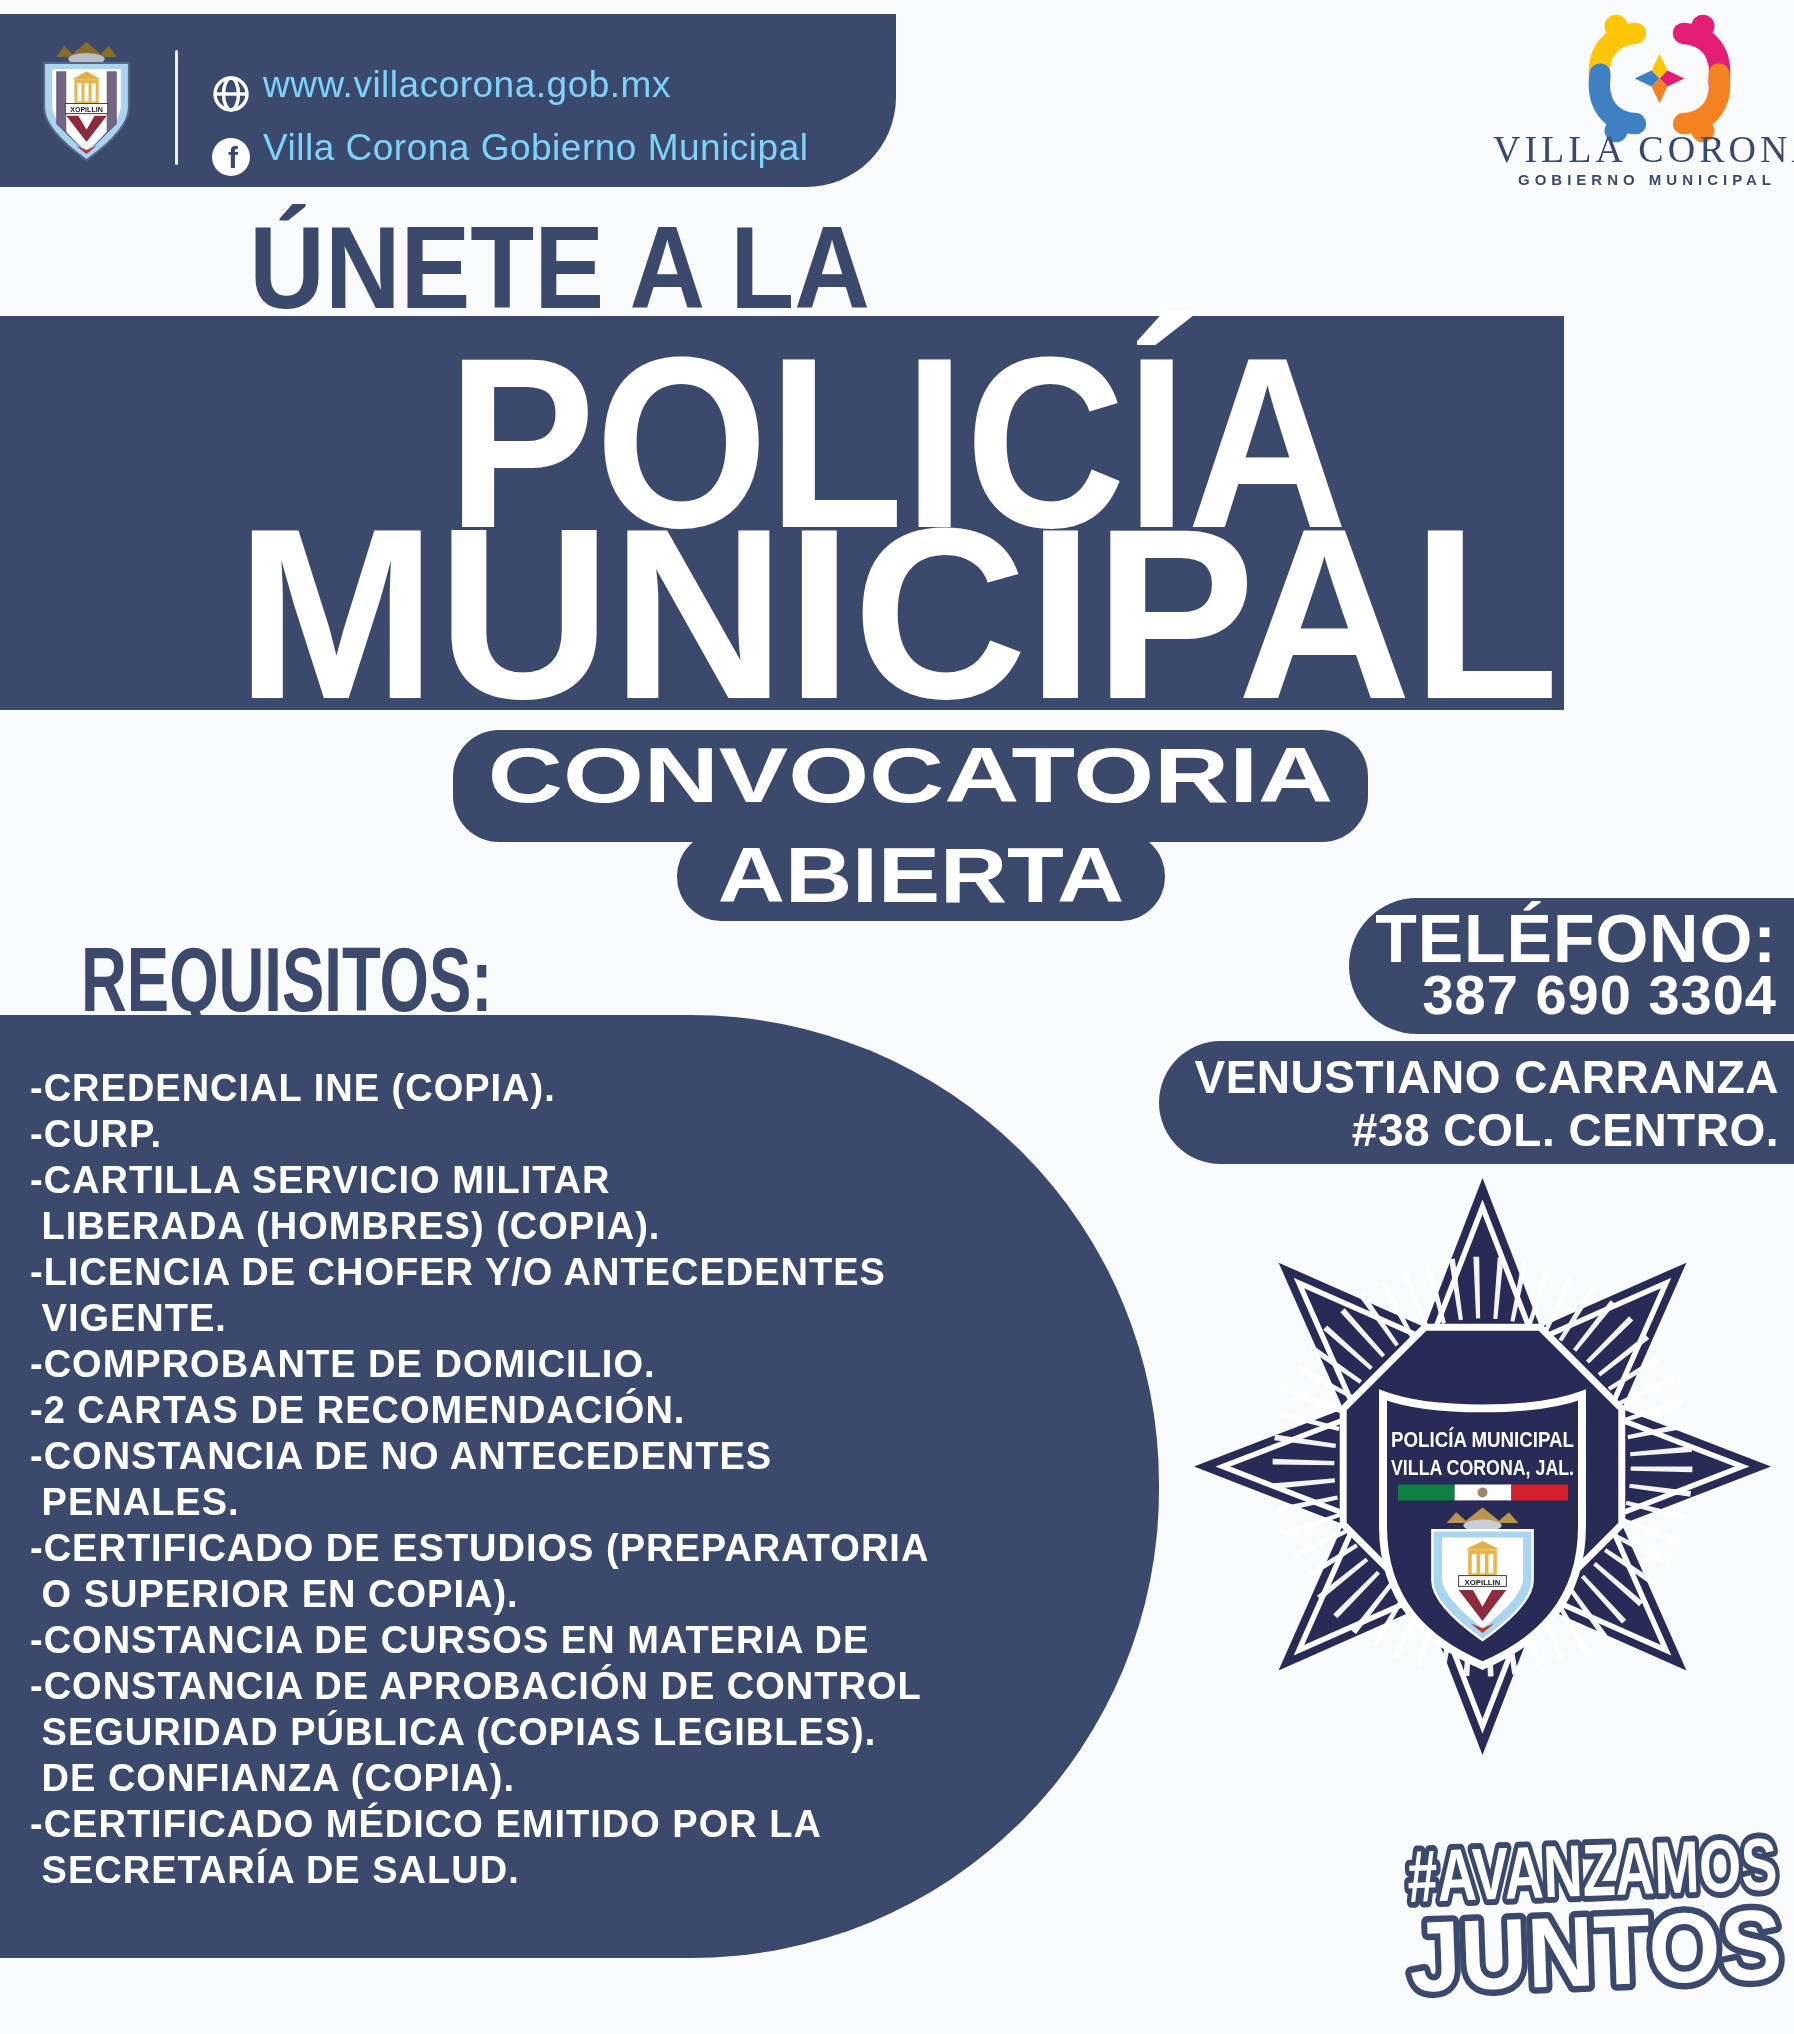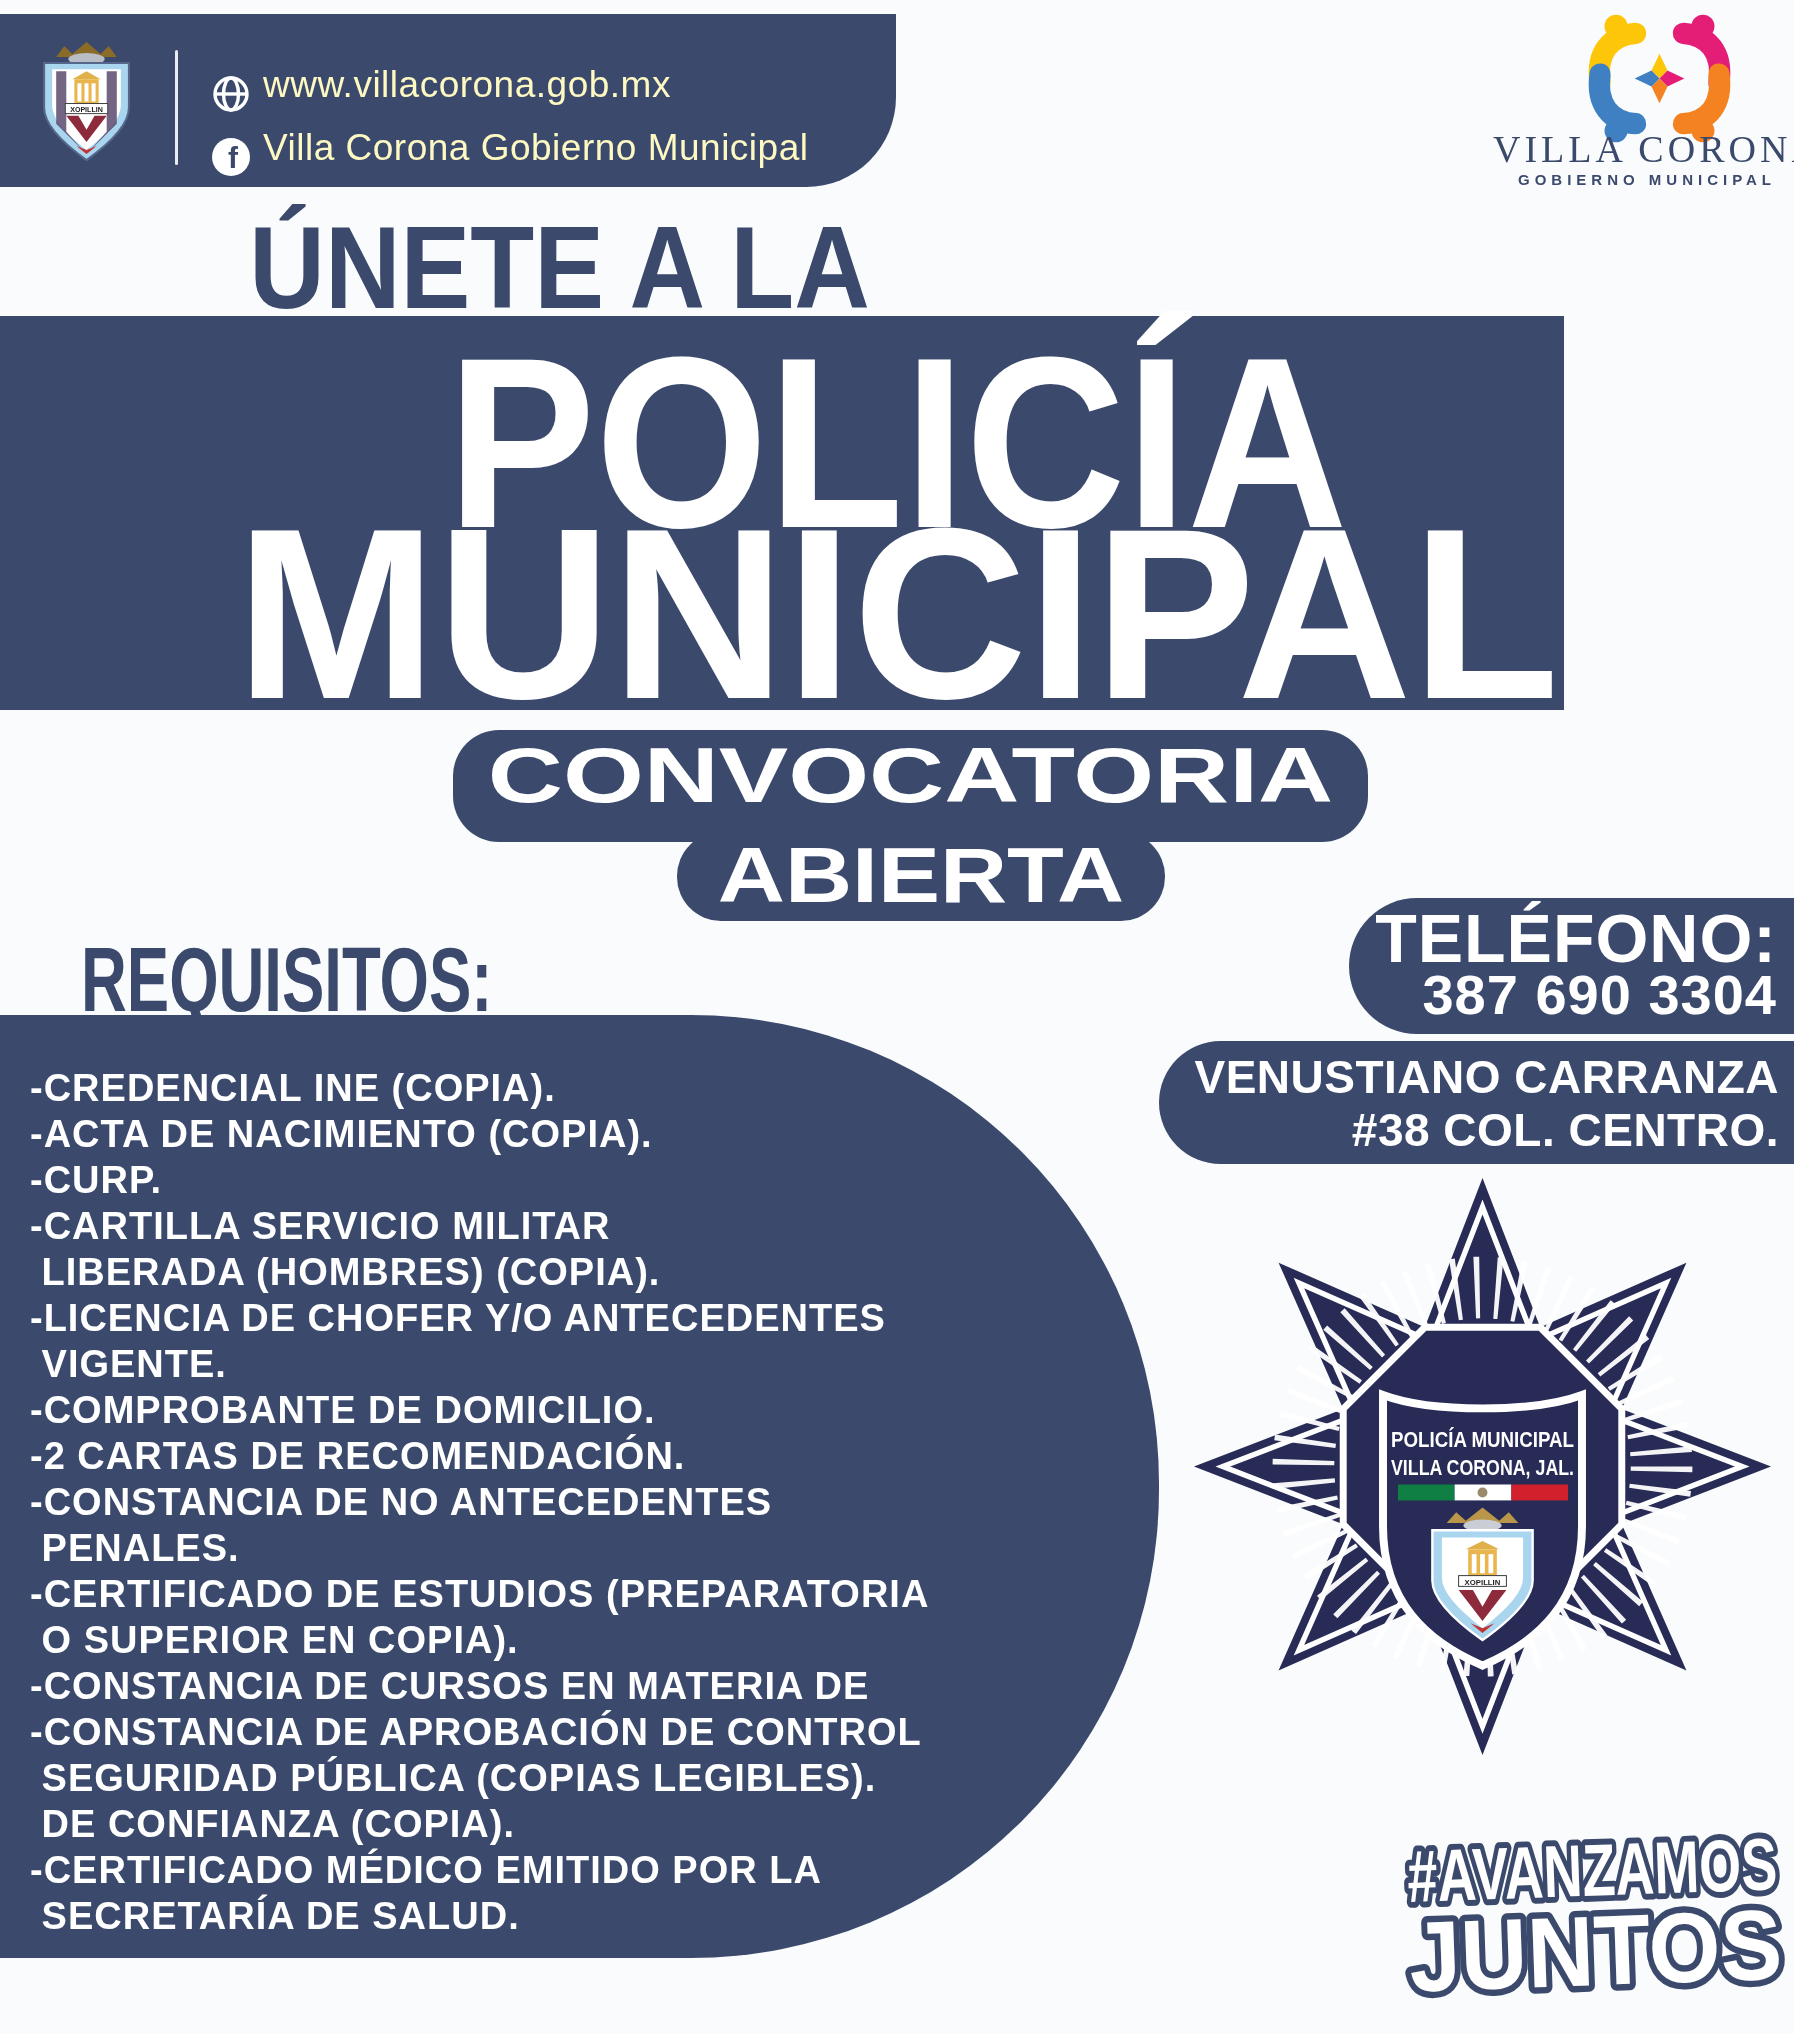--- a/index.html
+++ b/index.html
@@ -7,21 +7,21 @@
     position:relative;width:1795px;height:2035px;overflow:hidden;
     background:#fafbfc;font-family:"Liberation Sans",sans-serif;
   }
   svg{overflow:visible;display:block;}
   svg text{font-family:"Liberation Sans",sans-serif;}
   .abs{position:absolute;}
 
   
   .header-band{left:0;top:14px;width:896px;height:173px;background:#3b4a6c;border-radius:0 0 90px 0;}
   .header-divider{left:175px;top:36px;width:3px;height:115px;background:#ffffff;opacity:.9;border-radius:2px;}
-  .hdr-row-text{color:#fef9c3;font-size:37px;font-weight:400;white-space:nowrap;letter-spacing:0.5px;}
+  .hdr-row-text{color:#7dd3fc;font-size:37px;font-weight:400;white-space:nowrap;letter-spacing:0.5px;}
   .url-text{left:263px;top:50px;}
   .fb-text{left:263px;top:113px;}
 
   
   .vc-name{left:1493px;top:127px;width:308px;text-align:center;color:#3b4a6c;
     font-family:"Liberation Serif",serif;font-size:38px;letter-spacing:4px;white-space:nowrap;}
   .vc-sub{left:1493px;top:171px;width:308px;text-align:center;color:#3b4a6c;
     font-size:15px;font-weight:bold;letter-spacing:5px;white-space:nowrap;}
 
   
@@ -141,21 +141,20 @@
   </div>
 
   <div class="abs addr-pill">
     <div class="addr-line">VENUSTIANO CARRANZA</div>
     <div class="addr-line">#38 COL. CENTRO.</div>
   </div>
 
   <div class="abs req-panel">
     <div class="req-list" id="req-list">
         <div class="req-line">-CREDENCIAL INE (COPIA).</div>
-        <div class="req-line">-ACTA DE NACIMIENTO (COPIA).</div>
         <div class="req-line">-CURP.</div>
         <div class="req-line">-CARTILLA SERVICIO MILITAR</div>
         <div class="req-line"> LIBERADA (HOMBRES) (COPIA).</div>
         <div class="req-line">-LICENCIA DE CHOFER Y/O ANTECEDENTES</div>
         <div class="req-line"> VIGENTE.</div>
         <div class="req-line">-COMPROBANTE DE DOMICILIO.</div>
         <div class="req-line">-2 CARTAS DE RECOMENDACIÓN.</div>
         <div class="req-line">-CONSTANCIA DE NO ANTECEDENTES</div>
         <div class="req-line"> PENALES.</div>
         <div class="req-line">-CERTIFICADO DE ESTUDIOS (PREPARATORIA</div>

